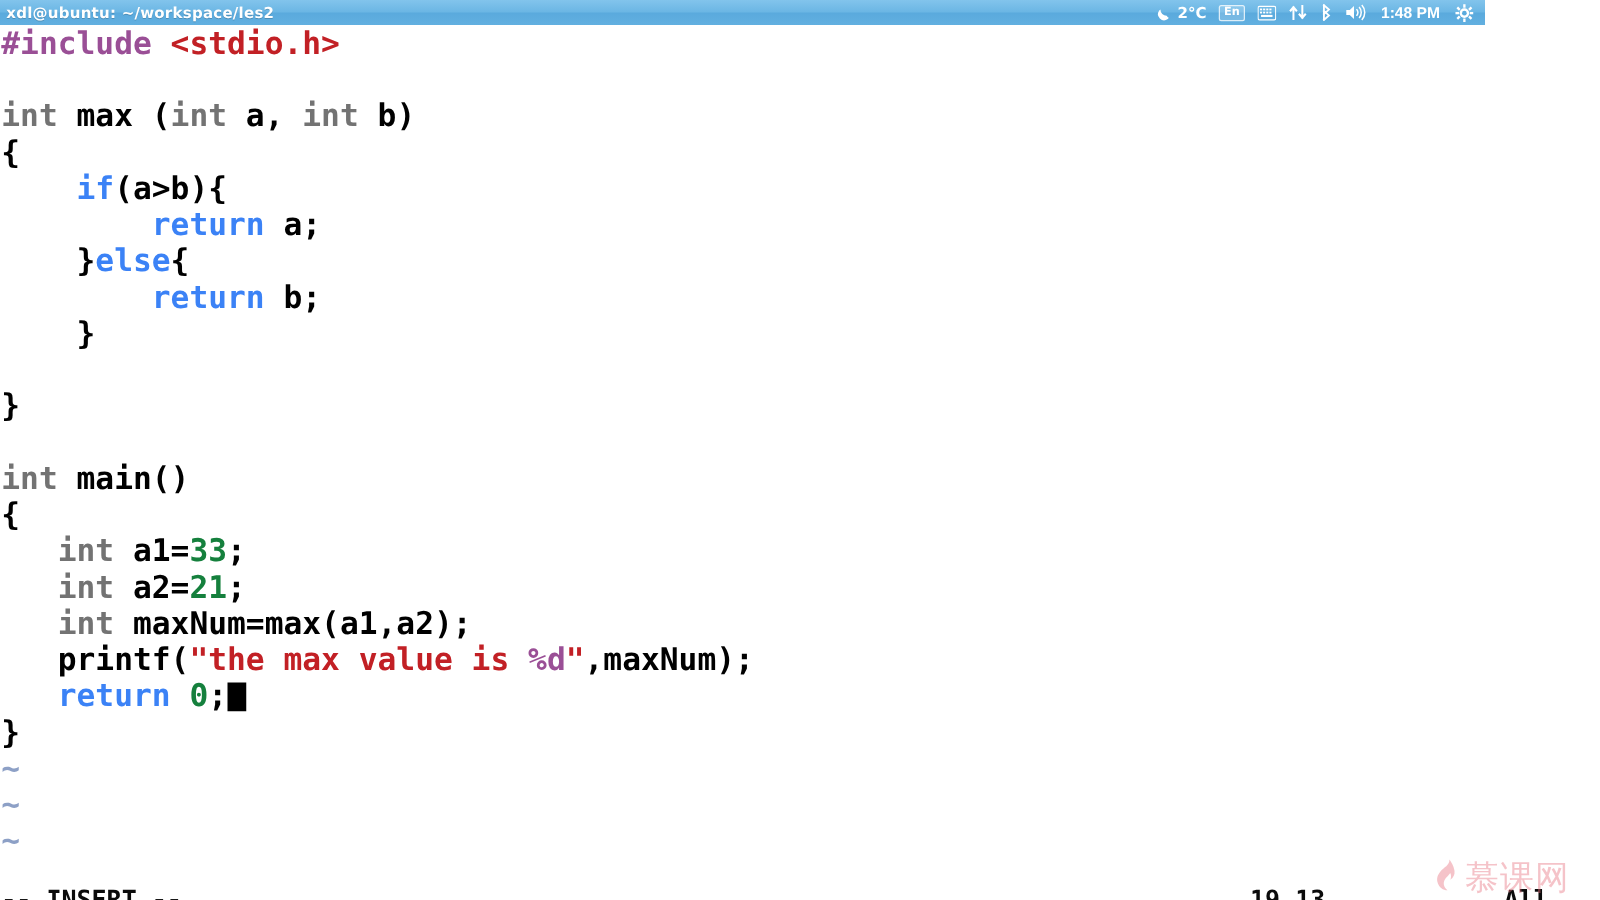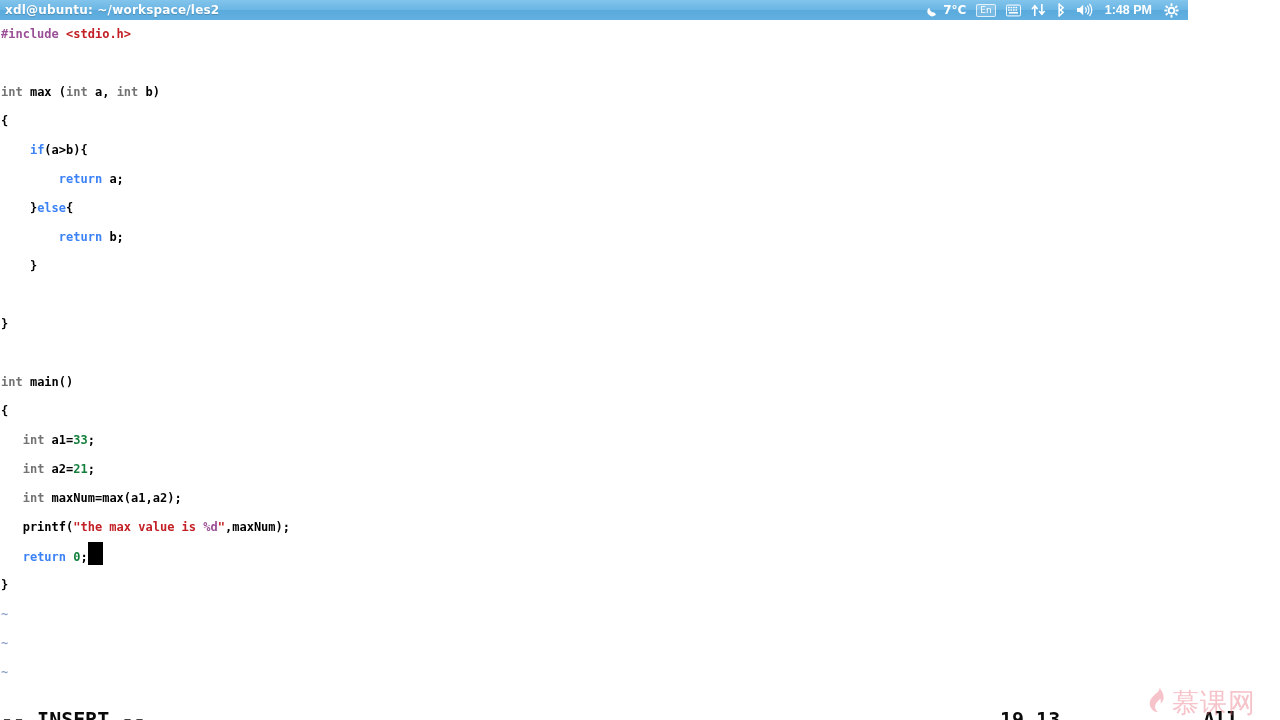--- a/index.html
+++ b/index.html
@@ -56,21 +56,21 @@
     font-size: 12px;
     font-weight: bold;
     white-space: nowrap;
   }
   .tray-item svg { display: block; }
   #lang-box {
     border: 1px solid rgba(255,255,255,0.75);
     border-radius: 2px;
     background: rgba(255,255,255,0.16);
     font-size: 9px;
-    font-weight: normal;
+    font-weight: bold;
     padding: 1px 3px;
     color: #ffffff;
     font-family: "DejaVu Sans", sans-serif;
     line-height: 1;
     text-align: center;
   }
   #clock {
     color: #ffffff;
     font-family: Liberation Sans, sans-serif;
     font-size: 12.5px;
@@ -85,21 +85,21 @@
     left: 0; top: 20px;
     width: 1280px;
     height: 700px;
     background: #ffffff;
   }
   #code {
     position: absolute;
     left: 0; top: 0;
     width: 1140px;
     font-family: "DejaVu Sans Mono", monospace;
-    font-size: 12px;
+    font-size: 25px;
     font-weight: bold;
     line-height: 29px;
     white-space: pre;
     letter-spacing: 0px;
   }
   .ln { height: 29px; padding-left: 1px; }
   .kw   { color: #3b82f6; }        
   .type { color: #737373; }        
   .pre  { color: #9a4f96; }        
   .str  { color: #c22025; }        
@@ -161,21 +161,21 @@
     <div id="window-title">xdl@ubuntu: ~/workspace/les2</div>
 
     <div id="tray">
 
       <div class="tray-item">
         <span style="margin-right:5px;display:flex;">
           <svg width="13" height="13" viewBox="0 0 16 16">
             <path d="M11.5 10.6A6 6 0 0 1 5.4 4.5a4 4 0 0 0-1.2.9 6 6 0 0 0 8.4 8.4 4 4 0 0 0 .9-1.2 6 6 0 0 1-2 -2z" fill="#ffffff"></path>
           </svg>
         </span>
-        <span>7°C</span>
+        <span>2°C</span>
       </div>
 
       <div class="tray-item">
         <span id="lang-box">En</span>
       </div>
 
       <div class="tray-item">
         <span>
           <svg width="15" height="13" viewBox="0 0 18 14">
             <rect x="0.5" y="0.5" width="17" height="13" rx="1.5" fill="none" stroke="#ffffff" stroke-width="1.2"></rect>

